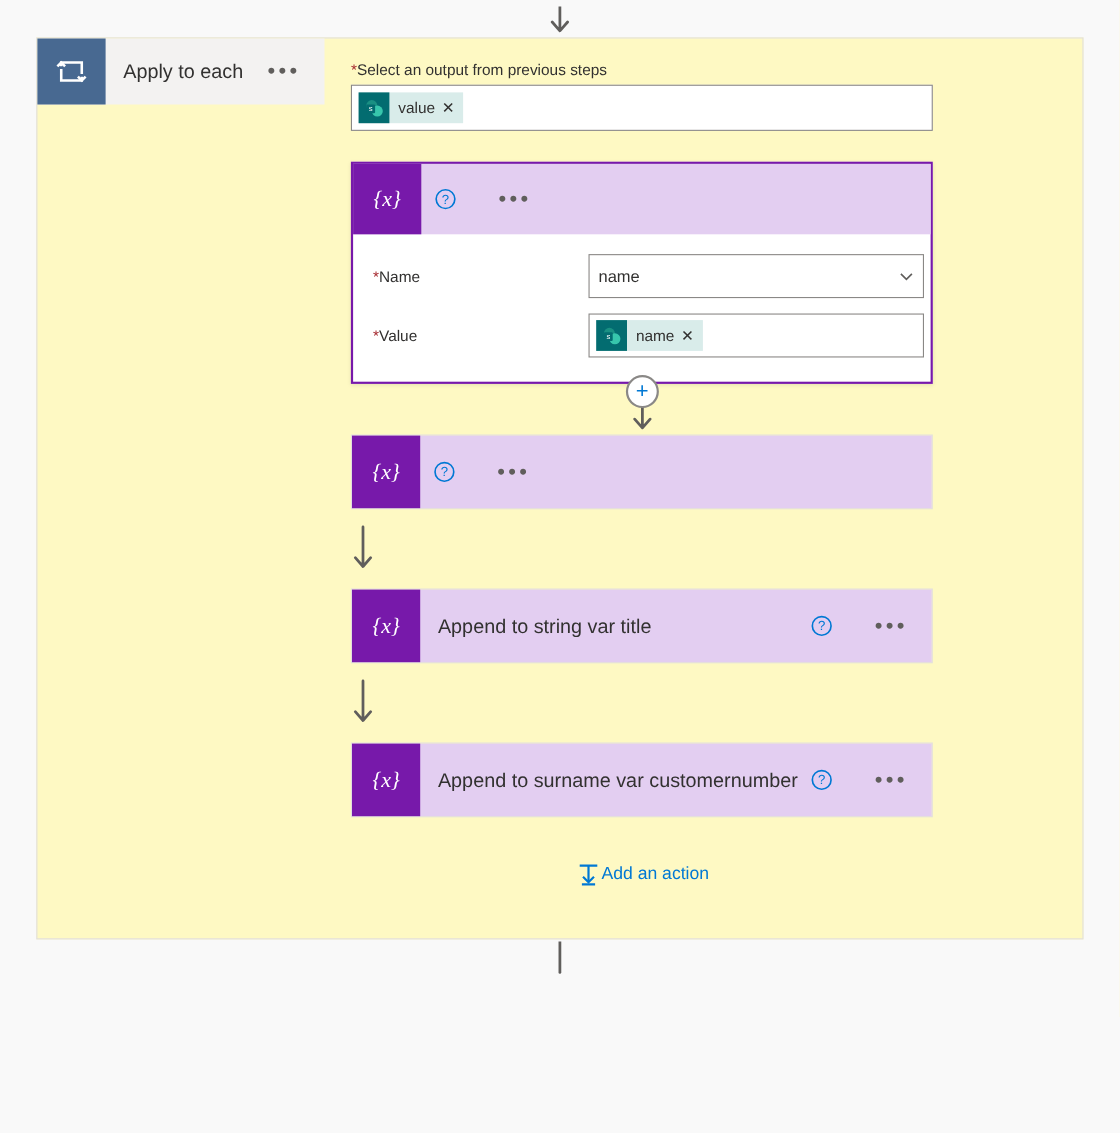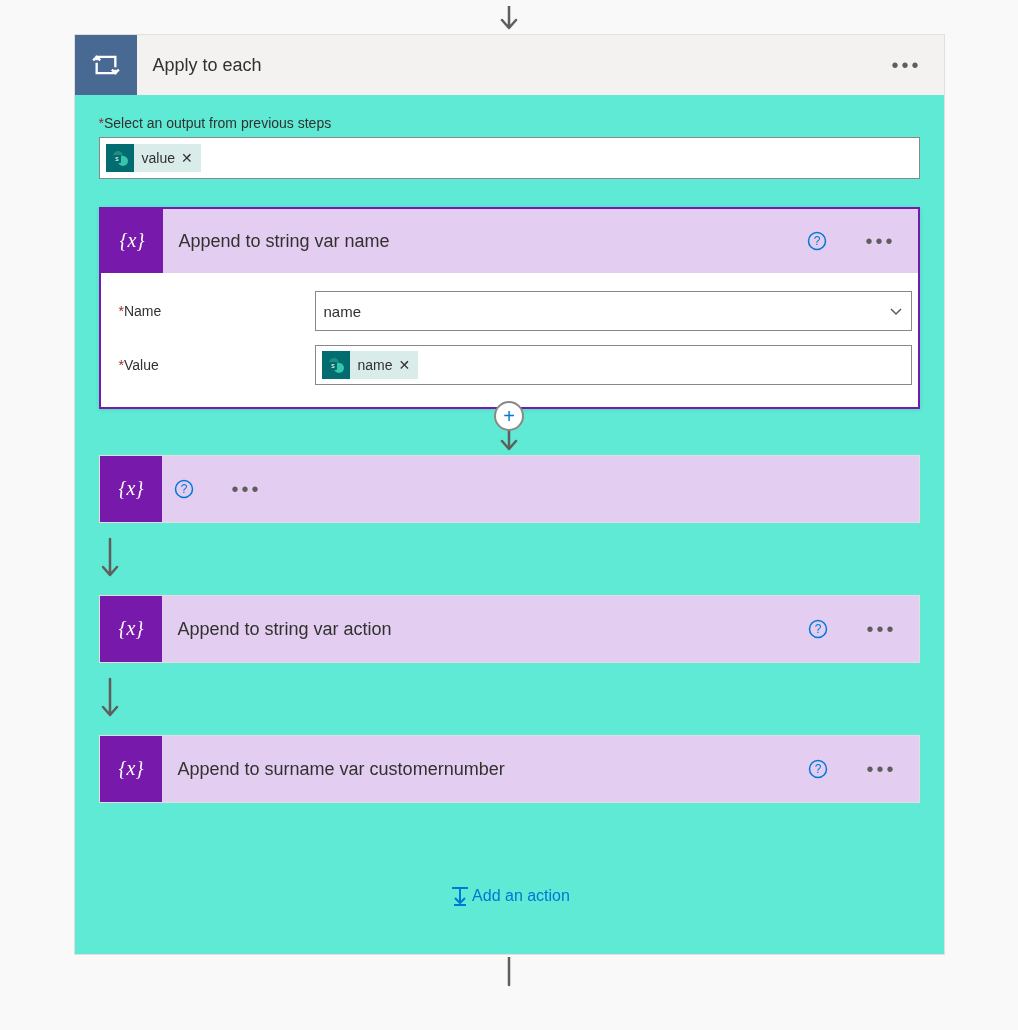--- a/index.html
+++ b/index.html
@@ -25,25 +25,24 @@
     line-height: 1;
   }
   .arrow-small {
     font-size: 24px;
     color: #605e5c;
     text-align: center;
     padding: 14px 0;
     line-height: 1;
   }
   .outer-card {
-    width: 871px;
+    width: 952px;
     border: 1px solid #e1dfdd;
-    background: #5eead4;
-    display: flex;
-    flex-direction: column;
+    background: #fef9c3;
+    display: flex;
   }
   .outer-header {
     display: flex;
     align-items: center;
     background: #f3f2f1;
     height: 60px;
   }
   .outer-icon {
     width: 62px;
     height: 60px;
@@ -226,21 +225,21 @@
   .connector-arrow {
     font-size: 24px;
     color: #605e5c;
     line-height: 0.5;
     margin-top: -6px;
   }
   .add-action {
     display: flex;
     align-items: center;
     justify-content: center;
-    margin-top: 81px;
+    margin-top: 40px;
     cursor: pointer;
   }
   .add-action-text {
     color: #0078d4;
     font-size: 16px;
   }
   .add-action-icon {
     color: #0078d4;
   }
   svg { display: block; }
@@ -288,21 +287,20 @@
         </span>
       </div>
 
       <div class="inner-card">
         <div class="inner-header">
           <div class="inner-icon">
             <svg width="34" height="34" viewBox="0 0 34 34">
                 <text x="17" y="23" font-size="20" font-style="italic" font-family="Georgia,serif" fill="#fff" text-anchor="middle">{x}</text>
               </svg>
           </div>
-          <div class="inner-title">Append to string var name</div>
           <div class="help-ellipsis">
             <span class="help-icon">
               <svg width="20" height="20" viewBox="0 0 20 20">
                   <circle cx="10" cy="10" r="8.5" fill="none" stroke="#0078d4" stroke-width="1.5"></circle>
                   <text x="10" y="14" font-size="12" fill="#0078d4" text-anchor="middle" font-family="Arial">?</text>
                 </svg>
             </span>
             <span class="ellipsis">•••</span>
           </div>
         </div>
@@ -372,21 +370,21 @@
           </svg>
       </div>
 
       <div class="inner-card collapsed">
         <div class="inner-header">
           <div class="inner-icon">
             <svg width="34" height="34" viewBox="0 0 34 34">
                 <text x="17" y="23" font-size="20" font-style="italic" font-family="Georgia,serif" fill="#fff" text-anchor="middle">{x}</text>
               </svg>
           </div>
-          <div class="inner-title">Append to string var action</div>
+          <div class="inner-title">Append to string var title</div>
           <div class="help-ellipsis">
             <span class="help-icon">
               <svg width="20" height="20" viewBox="0 0 20 20">
                   <circle cx="10" cy="10" r="8.5" fill="none" stroke="#0078d4" stroke-width="1.5"></circle>
                   <text x="10" y="14" font-size="12" fill="#0078d4" text-anchor="middle" font-family="Arial">?</text>
                 </svg>
             </span>
             <span class="ellipsis">•••</span>
           </div>
         </div>

